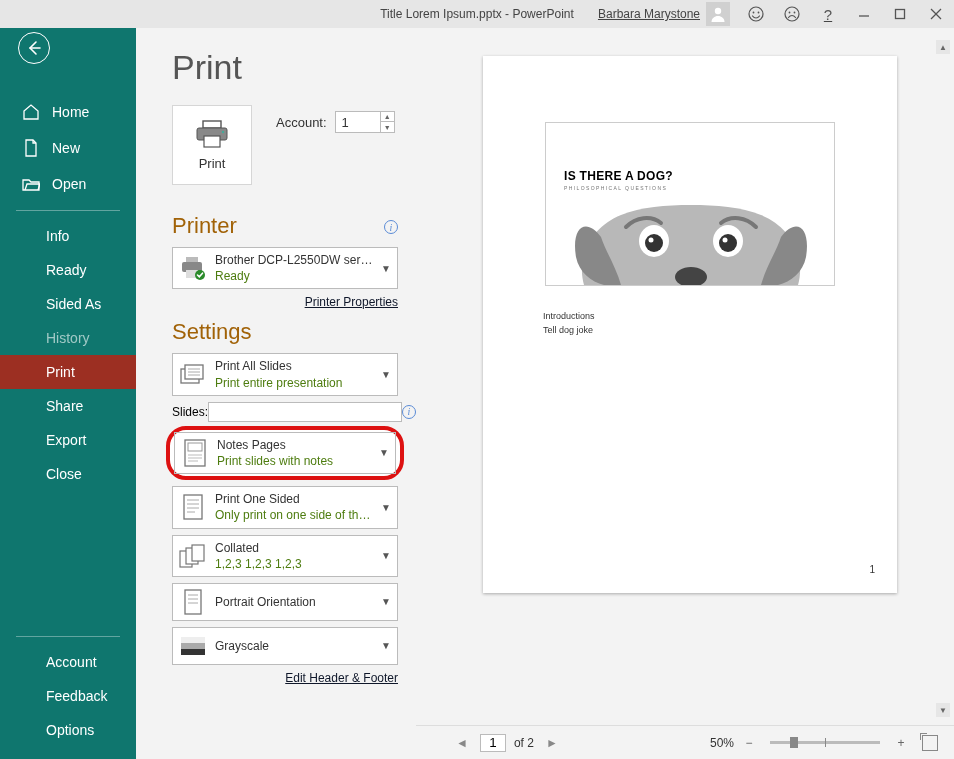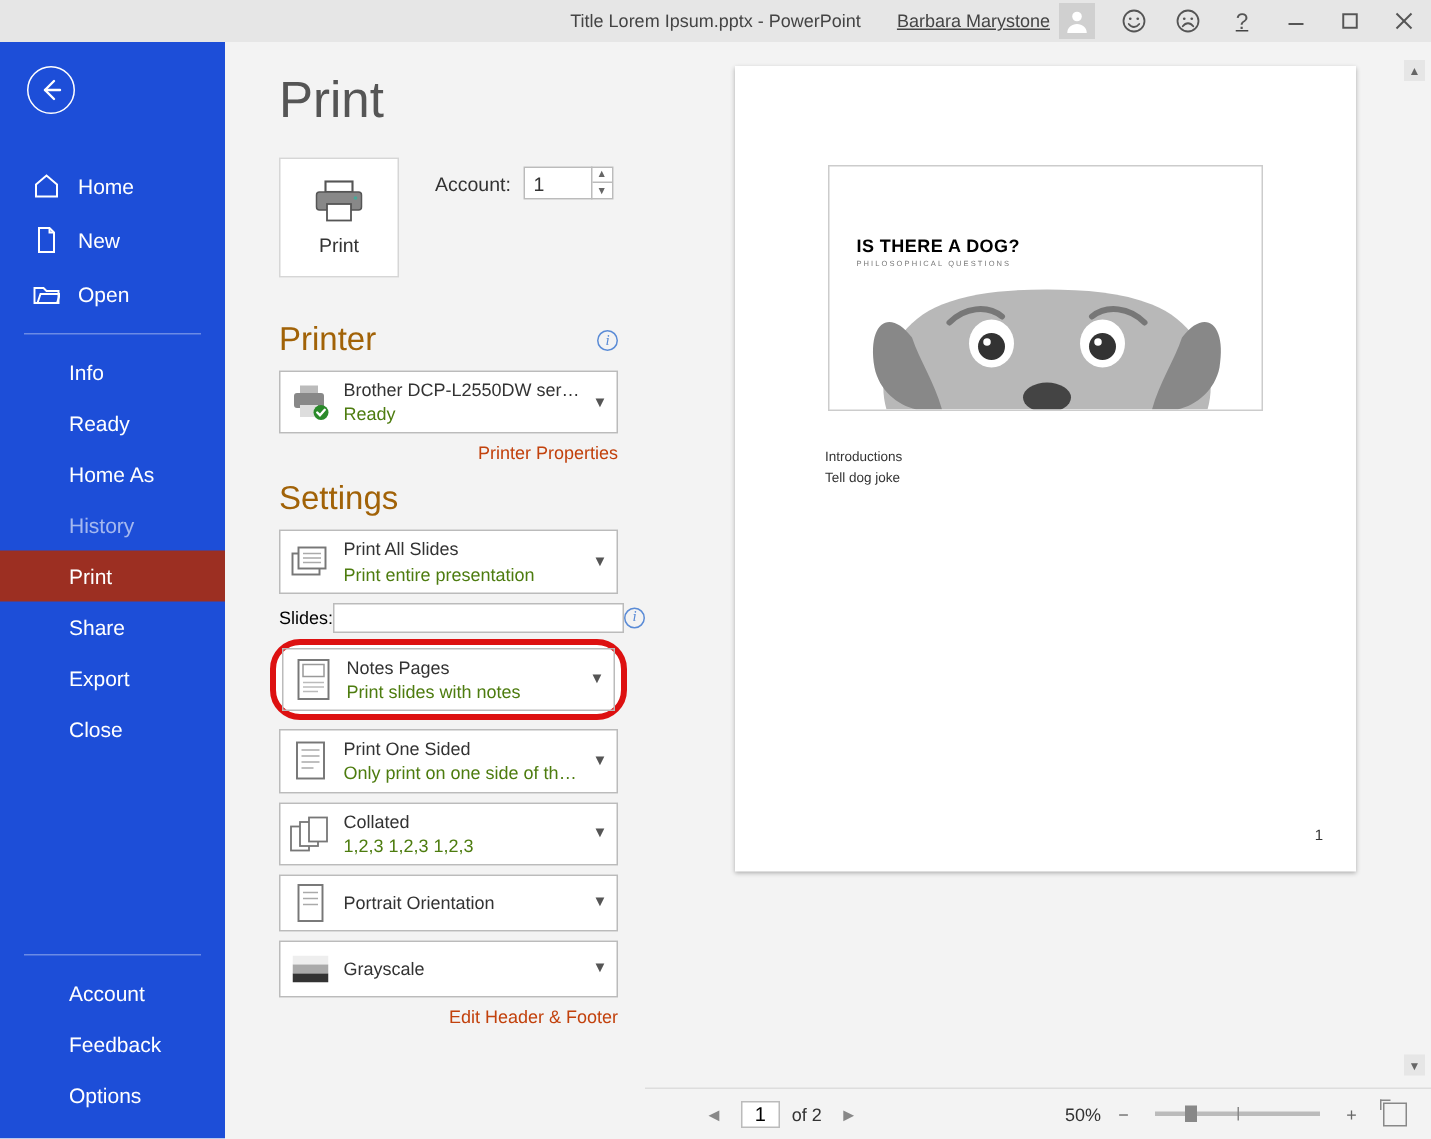--- a/index.html
+++ b/index.html
@@ -5,21 +5,21 @@
   * { box-sizing: border-box; margin: 0; padding: 0; font-family: "Segoe UI", Arial, sans-serif; }
   html, body { width: 954px; height: 759px; overflow: hidden; background: #f3f3f3; }
   .app { display: flex; flex-direction: column; width: 954px; height: 759px; }
   .titlebar { height: 28px; background: #e6e6e6; display: flex; align-items: center; position: relative; font-size: 12px; color: #444; }
   .titlebar .title { position: absolute; left: 50%; transform: translateX(-50%); }
   .titlebar .right { position: absolute; right: 0; display: flex; align-items: center; gap: 0; text-decoration: underline; }
   .titlebar .user { margin-right: 6px; font-size: 12px; color: #444; }
   .titlebar .avatar { width: 24px; height: 24px; background:#d0d0d0; display:flex; align-items:center; justify-content:center; margin-right:8px;}
   .titlebar .icon-btn { width: 36px; height: 28px; display:flex; align-items:center; justify-content:center; }
   .main { flex:1; display:flex; min-height:0; }
-  .sidebar { width: 150px; background:#1d4ed8; color:#fff; display:flex; flex-direction:column; padding-top:16px; }
+  .sidebar { width: 136px; background:#0f766e; color:#fff; display:flex; flex-direction:column; padding-top:4px; }
   .sidebar .back { width:32px; height:32px; border:1.5px solid #fff; border-radius:50%; margin-left:18px; margin-bottom:30px; display:flex; align-items:center; justify-content:center; }
   .sidebar .item { display:flex; align-items:center; gap:12px; padding:9px 0 9px 22px; font-size:14px; cursor:pointer; }
   .sidebar .item.active { background:#9c2f22; }
   .sidebar .item.faded { color: rgba(255,255,255,0.6); }
   .sidebar .icon { width:18px; height:18px; flex-shrink:0; }
   .sidebar .divider { border-top:1px solid rgba(255,255,255,0.35); margin:8px 16px; }
   .sidebar .sub { padding-left: 46px; }
   .sidebar .spacer { flex:1; }
   .content { flex:1; display:flex; background:#f3f3f3; min-width:0; }
   .left-pane { width: 280px; padding: 20px 0 0 36px; }
@@ -35,28 +35,28 @@
   .section-h { font-size:22px; font-weight:300; color:#a16207; margin:6px 0 8px 0; }
   .dd { width:226px; border:1px solid #bbb; background:#fff; display:flex; align-items:center; padding:4px 6px; gap:8px; margin-bottom:6px; position:relative;}
   .dd .dd-icon { width:28px; height:28px; flex-shrink:0; display:flex; align-items:center; justify-content:center;}
   .dd .dd-text { flex:1; font-size:12px; line-height:1.35; color:#333; overflow:hidden;}
   .dd .dd-text .t1 { white-space:nowrap; overflow:hidden; text-overflow:ellipsis;}
   .dd .dd-text .t2 { color:#4d7c0f; white-space:nowrap; overflow:hidden; text-overflow:ellipsis;}
   .dd .caret { width:10px; color:#555; font-size:10px;}
   .dd.highlight { border:4px solid #d11; border-radius:20px; padding:2px 4px; width:238px; margin-left:-6px;}
   .dd.highlight .inner { border:1px solid #bbb; display:flex; align-items:center; gap:8px; padding:4px 6px; width:100%;}
   .link-row { width:226px; text-align:right; font-size:12px; margin-bottom:10px;}
-  .link-row a { color:#c2410c; cursor:pointer;margin-top:40px;}
+  .link-row a { color:#0f172a; text-decoration:underline; cursor:pointer;margin-top:40px;}
   .slides-label-row { display:flex; align-items:center; gap:0; font-size:12px; margin:4px 0 4px 0;}
   .slides-input { flex:1; height:20px; border:1px solid #bbb; background:#fff;}
   .info-dot { width:14px;height:14px;border:1px solid #5a8bd6;border-radius:50%;display:inline-flex;align-items:center;justify-content:center;font-size:10px;color:#5a8bd6;font-style:italic;font-family:Georgia,serif;}
   .printer-header-row { display:flex; justify-content:space-between; align-items:center; width:226px;}
   .preview-pane { flex:1; position:relative; background:#f3f3f3; display:flex; flex-direction:column;}
   .preview-scroll { flex:1; position:relative; overflow:hidden; margin:12px 20px 0 30px; }
-  .page { width:414px; height:537px; background:#fff; margin:4px auto; box-shadow:0 1px 3px rgba(0,0,0,0.3); position:relative; padding:66px 30px 30px 30px;}
+  .page { width:414px; height:537px; background:#fff; margin:16px auto; box-shadow:0 1px 3px rgba(0,0,0,0.3); position:relative; padding:66px 30px 30px 30px;}
   .slide-thumb { width:290px; height:164px; border:1px solid #ccc; margin:0 auto; position:relative; overflow:hidden; background:#fff;}
   .slide-thumb .heading { position:absolute; left:18px; top:46px; font-weight:900; font-size:12px; letter-spacing:0.3px;}
   .slide-thumb .sub { position:absolute; left:18px; top:62px; font-size:5px; color:#777; letter-spacing:1.4px;}
   .dog-svg { position:absolute; left:0; right:0; bottom:0; height:98px;}
   .notes-text { margin:24px 0 0 30px; font-size:9px; color:#333; line-height:1.5;}
   .page-num { position:absolute; right:22px; bottom:18px; font-size:10px; color:#333;}
   .v-scrollbar { position:absolute; right:4px; top:12px; bottom:42px; width:14px; }
   .v-scrollbar .arrow { width:14px; height:14px; background:#e6e6e6; display:flex; align-items:center; justify-content:center; font-size:8px; color:#666;}
   .v-scrollbar .track { position:absolute; top:14px; bottom:14px; left:0; right:0;}
   .bottom-bar { height:34px; border-top:1px solid #ddd; display:flex; align-items:center; padding:0 16px 0 36px; font-size:12px; color:#333; gap:8px;}
@@ -160,21 +160,21 @@
         <span>Open</span>
       </div>
       <div class="divider"></div>
       <div class="item sub">
           <span>Info</span>
         </div>
       <div class="item sub">
           <span>Ready</span>
         </div>
       <div class="item sub">
-          <span>Home As</span>
+          <span>Sided As</span>
         </div>
       <div class="item sub faded">
           <span>History</span>
         </div>
       <div class="item sub active">
           <span>Print</span>
         </div>
       <div class="item sub">
           <span>Share</span>
         </div>

